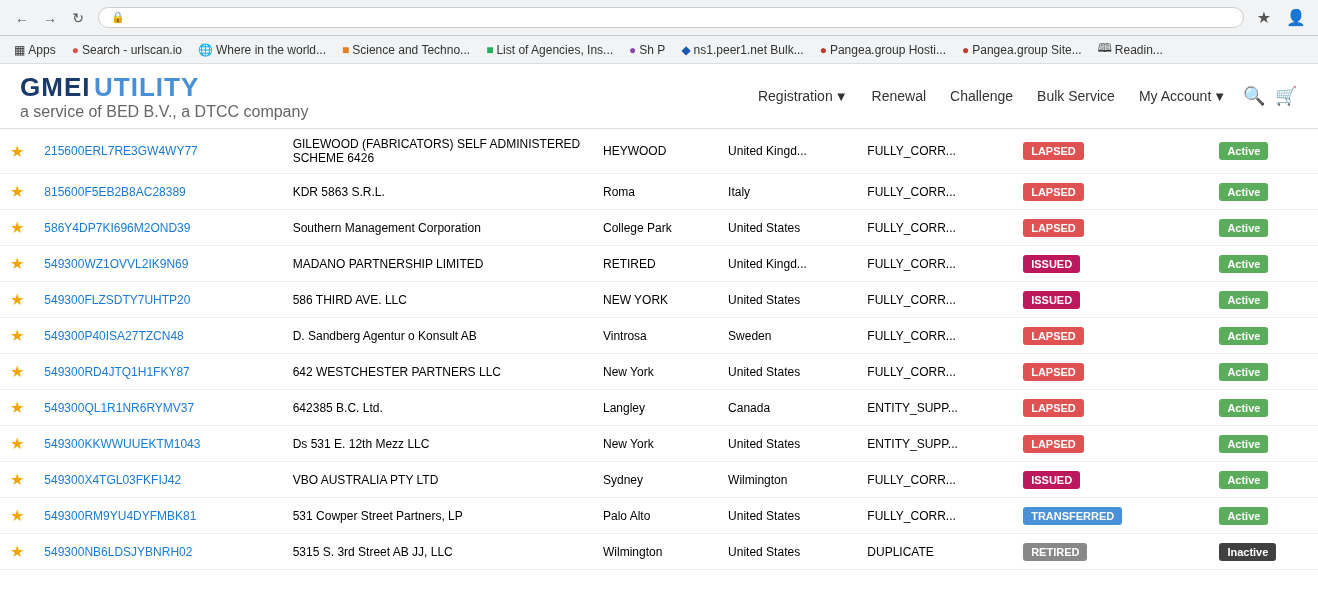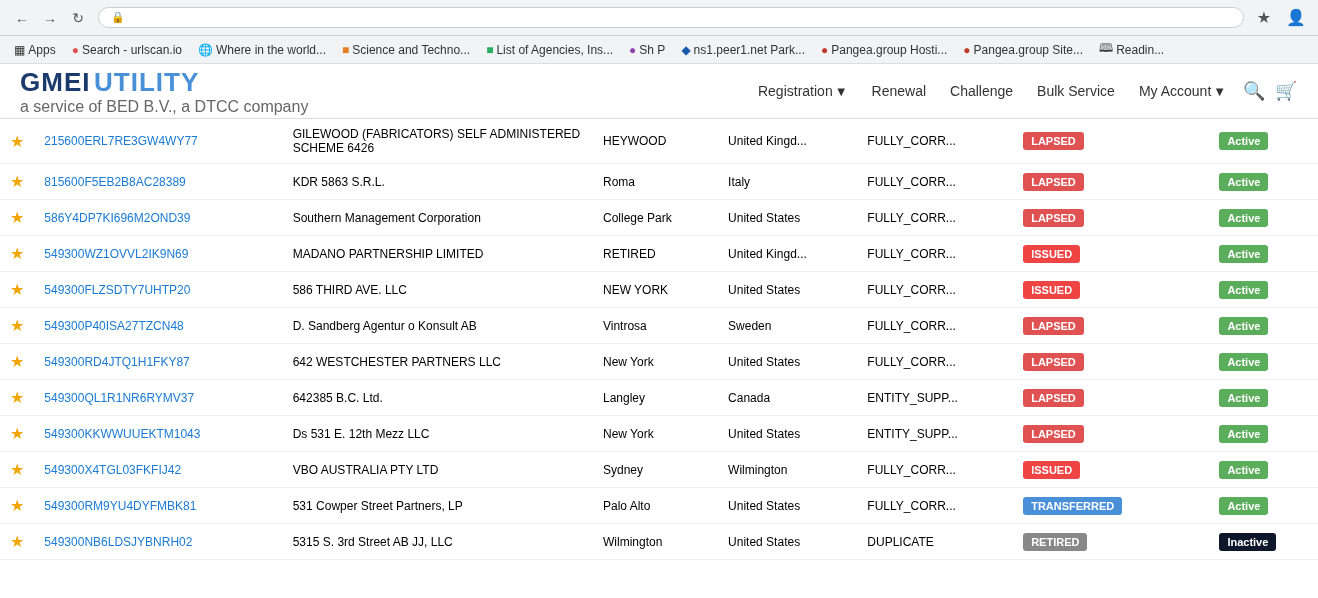--- a/index.html
+++ b/index.html
@@ -46,21 +46,21 @@
       color: #333;
     }
 
     
     .site-header {
       background: #fff;
       border-bottom: 1px solid #ddd;
       padding: 0 20px;
       display: flex;
       align-items: center;
-      height: 55px;
+      height: 65px;
     }
     .logo-area { margin-right: auto; }
     .logo-gmei { font-size: 26px; font-weight: bold; color: #1a3a6b; letter-spacing: 1px; }
     .logo-utility { font-size: 26px; font-weight: bold; color: #4a90d9; letter-spacing: 1px; }
     .logo-sub { font-size: 16px; color: #666; display: block; }
     .site-nav { display: flex; align-items: center; gap: 20px; }
     .nav-item {
       font-size: 14px; color: #333; cursor: pointer; padding: 5px 2px;
       display: flex; align-items: center; gap: 2px; white-space: nowrap;
     }
@@ -76,25 +76,25 @@
     tbody tr { border-bottom: 1px solid #eee; }
     td { padding: 8px 10px; font-size: 12px; vertical-align: middle; }
     .star-col { width: 32px; text-align: center; color: #f0a500; }
     .star-icon { font-size: 16px; }
     .lei-link { color: #1a7ad4; text-decoration: none; font-size: 12px; margin-top: 48px; }
     .badge {
       display: inline-block; padding: 3px 8px; border-radius: 3px;
       font-size: 11px; font-weight: bold; color: #fff; white-space: nowrap;
     }
     .badge-lapsed { background: #e05252; }
-    .badge-issued { background: #ef4444; }
+    .badge-issued { background: #be185d; }
     .badge-transferred { background: #4a90d9; }
     .badge-retired { background: #888; }
     .badge-active { background: #5aad5a; }
-    .badge-inactive { background: #0f172a; }
+    .badge-inactive { background: #404040; }
   </style>
 </head>
 <body>
 
 <div class="browser-bar">
   <div class="browser-nav-btns">
     <button class="nav-btn">←</button>
     <button class="nav-btn">→</button>
     <button class="nav-btn">↻</button>
   </div>
@@ -125,21 +125,21 @@
   <span class="bookmark-item">
     <span style="color:#27ae60;">■</span>
     <span>List of Agencies, Ins...</span>
   </span>
   <span class="bookmark-item">
     <span style="color:#8e44ad;">●</span>
     <span>Sh P</span>
   </span>
   <span class="bookmark-item">
     <span style="color:#1a5aad;">◆</span>
-    <span>ns1.peer1.net Park...</span>
+    <span>ns1.peer1.net Bulk...</span>
   </span>
   <span class="bookmark-item">
     <span style="color:#c0392b;">●</span>
     <span>Pangea.group Hosti...</span>
   </span>
   <span class="bookmark-item">
     <span style="color:#c0392b;">●</span>
     <span>Pangea.group Site...</span>
   </span>
   <span class="bookmark-item">

